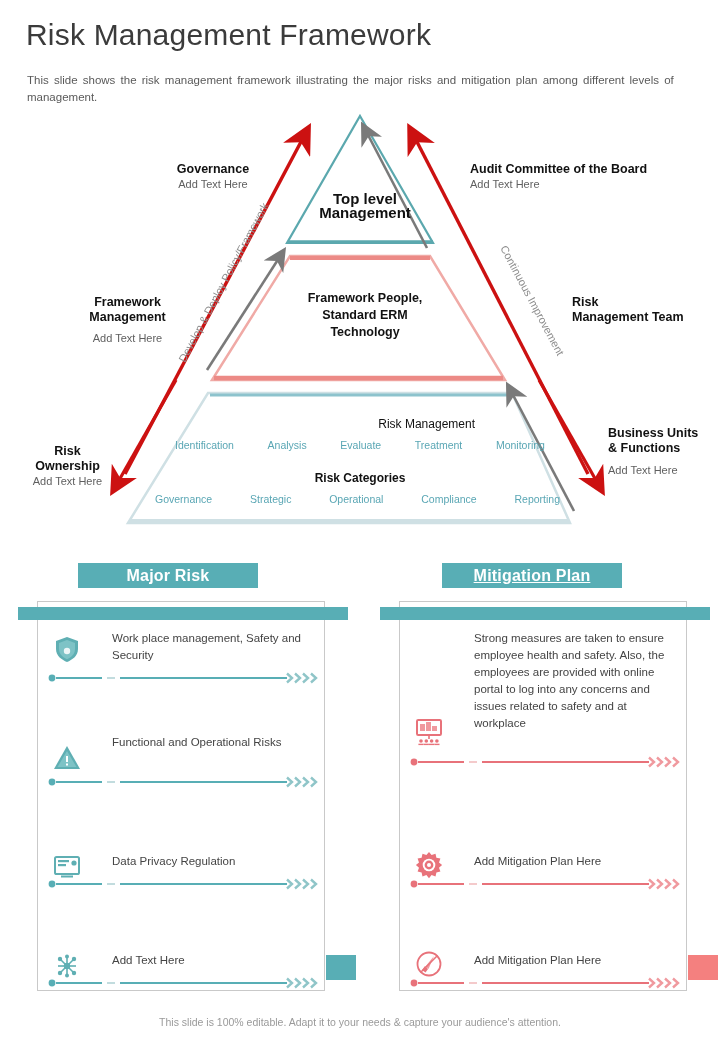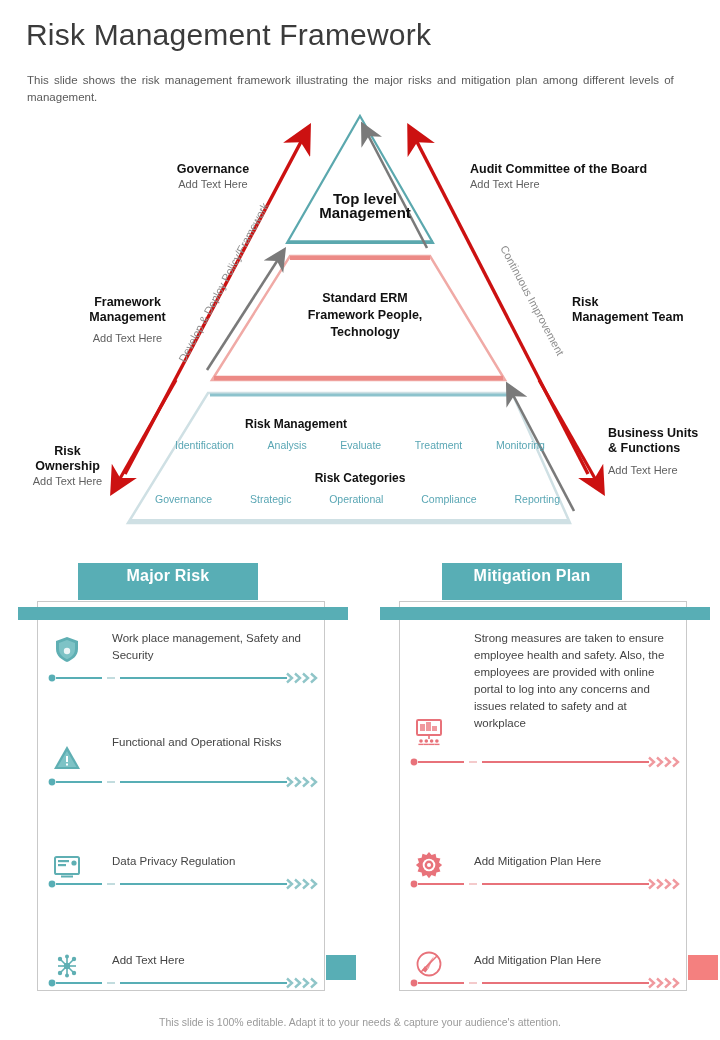--- a/index.html
+++ b/index.html
@@ -32,21 +32,21 @@
     position: absolute; left: 305px; top: 192px; width: 120px;
     text-align: center; font-size: 15px; font-weight: bold; color: #111; line-height: 14px;
   }
   .midtier {
     position: absolute; left: 270px; top: 290px; width: 190px;
     text-align: center; font-size: 12.5px; font-weight: bold; color: #111; line-height: 17px;
   }
 
   .rm-title {
     position: absolute; left: 245px; top: 417px; width: 230px;
-    text-align: left; font-size: 12px; font-weight: bold; color: #111;
+    text-align: right; font-size: 12px; font-weight: normal; color: #111;
   }
   .rm-items {
     position: absolute; left: 175px; top: 439px; width: 370px;
     display: flex; justify-content: space-between;
     font-size: 10.5px; color: #59a6b4;
   }
   .rc-title {
     position: absolute; left: 245px; top: 471px; width: 230px;
     text-align: center; font-size: 12px; font-weight: bold; color: #111;
   }
@@ -64,26 +64,26 @@
   .side-bu    { position: absolute; left: 608px; top: 426px; width: 110px; text-align: left; }
 
   
   .panels { position: absolute; left: 0; top: 556px; width: 720px; height: 450px; }
 
   .panel { position: absolute; top: 0; width: 340px; height: 450px; }
   .panel-left  { left: 18px; }
   .panel-right { left: 380px; }
 
   .panel-chip {
-    position: absolute; top: 7px; left: 60px; width: 180px; height: 37px;
+    position: absolute; top: 7px; left: 60px; width: 180px; height: 25px;
     background: #58AEB5; color: #ffffff;
     font-size: 16px; font-weight: bold; text-align: center; line-height: 25px;
     letter-spacing: 0.2px;
   }
-  .panel-chip.right { left: 62px; width: 180px; }
+  .panel-chip.right { left: 62px; width: 180px; text-decoration: underline; }
 
   .panel-box {
     position: absolute; top: 45px; left: 19px; width: 288px; height: 390px;
     border: 1px solid #c9c9c9; background: #fff;
   }
   .panel-bar {
     position: absolute; top: 51px; left: 0px; width: 330px; height: 13px;
     background: #58AEB5;
   }
   .panel-bar.pink { background: #58AEB5; }
@@ -161,22 +161,22 @@
     <text x="185" y="255" fill="#8d8d8d" font-size="11" font-family="Liberation Sans, sans-serif" transform="rotate(-62 185 255)">Develop &amp; Deploy Policy/Framework</text>
     <text x="500" y="140" fill="#8d8d8d" font-size="11" font-family="Liberation Sans, sans-serif" transform="rotate(62 500 140)">Continuous Improvement</text>
   </svg>
 
   <div class="toplevel">
     <div>Top level</div>
     <div>Management</div>
   </div>
 
   <div class="midtier">
+    <div>Framework People,</div>
     <div>Standard ERM</div>
-    <div>Framework People,</div>
     <div>Technology</div>
   </div>
 
   <div class="rm-title">Risk Management</div>
   <div class="rm-items">
     <span>Identification</span>
     <span>Analysis</span>
     <span>Evaluate</span>
     <span>Treatment</span>
     <span>Monitoring</span>

